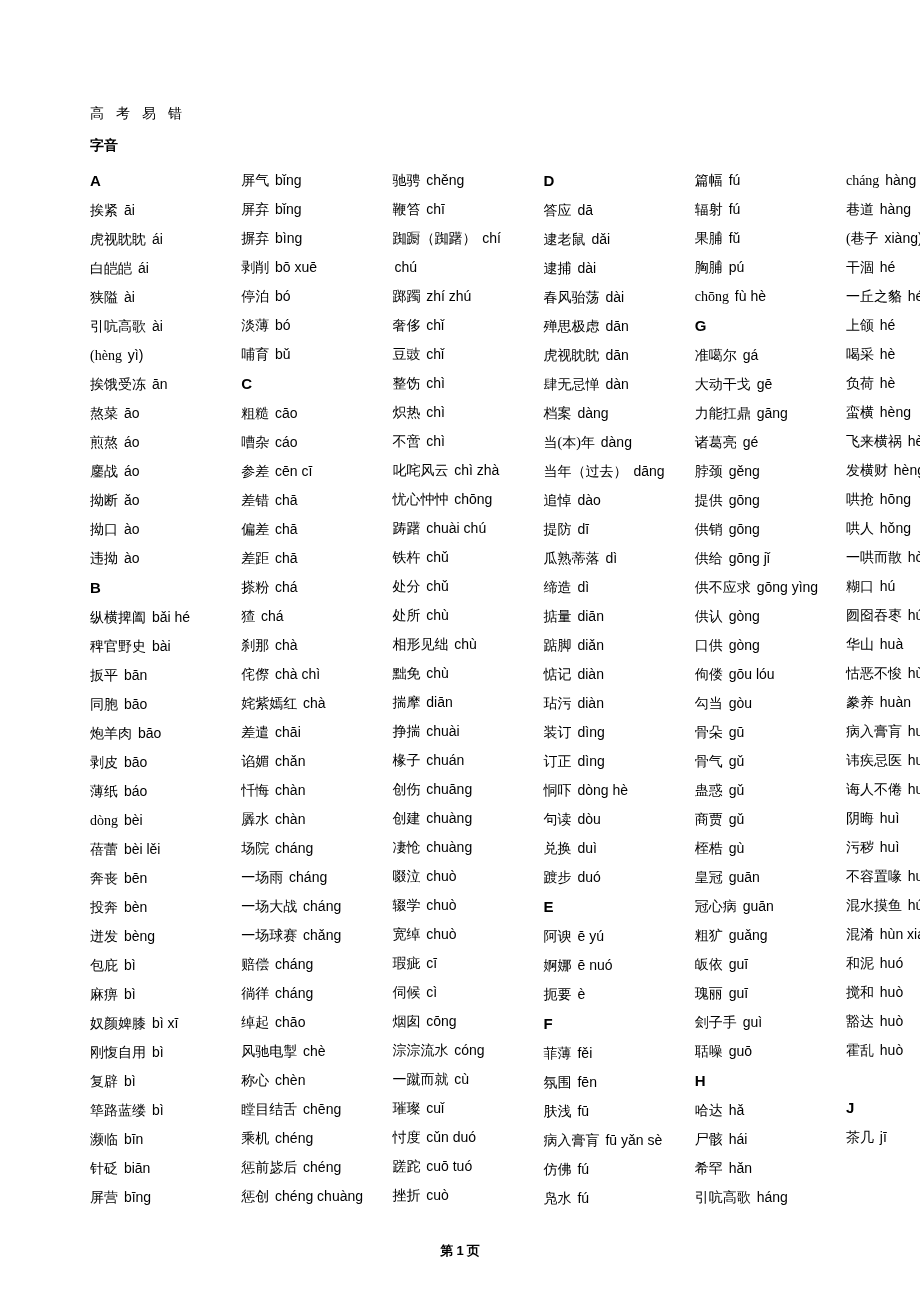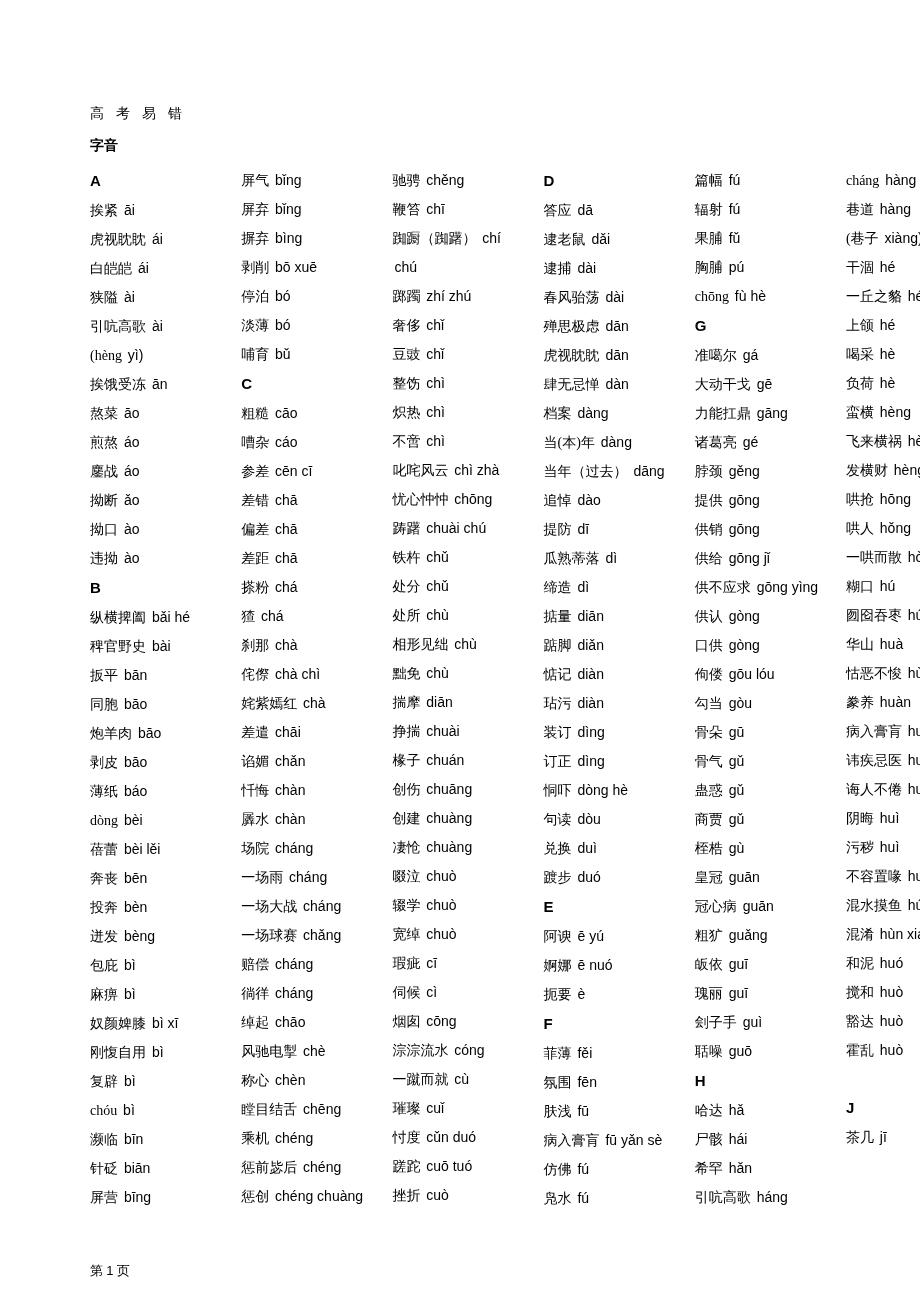--- a/index.html
+++ b/index.html
@@ -36,22 +36,24 @@
     font-weight: bold;
     font-family: Arial, sans-serif;
     font-size: 15px;
   }
   .hanzi {}
   .pinyin {
     font-family: Arial, sans-serif;
     margin-left: 2px;
   }
   .footer {
-    margin-top: 32px;
+    text-align: center;
+    margin-top: 12px;
     font-size: 13px;
+    font-weight: bold;
   }
   .footer .num {
     font-family: Arial, sans-serif;
   }
 </style>
 </head>
 <body>
 
 <div class="title">高考易错</div>
 <div class="subtitle">字音</div>
@@ -82,21 +84,21 @@
     <div class="entry"><span class="hanzi">dòng</span><span class="pinyin"> bèi</span></div>
     <div class="entry"><span class="hanzi">蓓蕾</span><span class="pinyin"> bèi lěi</span></div>
     <div class="entry"><span class="hanzi">奔丧</span><span class="pinyin"> bēn</span></div>
     <div class="entry"><span class="hanzi">投奔</span><span class="pinyin"> bèn</span></div>
     <div class="entry"><span class="hanzi">迸发</span><span class="pinyin"> bèng</span></div>
     <div class="entry"><span class="hanzi">包庇</span><span class="pinyin"> bì</span></div>
     <div class="entry"><span class="hanzi">麻痹</span><span class="pinyin"> bì</span></div>
     <div class="entry"><span class="hanzi">奴颜婢膝</span><span class="pinyin"> bì xī</span></div>
     <div class="entry"><span class="hanzi">刚愎自用</span><span class="pinyin"> bì</span></div>
     <div class="entry"><span class="hanzi">复辟</span><span class="pinyin"> bì</span></div>
-    <div class="entry"><span class="hanzi">chóu</span><span class="pinyin"> bì</span></div>
+    <div class="entry"><span class="hanzi">筚路蓝缕</span><span class="pinyin"> bì</span></div>
     <div class="entry"><span class="hanzi">濒临</span><span class="pinyin"> bīn</span></div>
     <div class="entry"><span class="hanzi">针砭</span><span class="pinyin"> biān</span></div>
     <div class="entry"><span class="hanzi">屏营</span><span class="pinyin"> bīng</span></div>
     <div class="entry"><span class="hanzi">屏气</span><span class="pinyin"> bǐng</span></div>
     <div class="entry"><span class="hanzi">屏弃</span><span class="pinyin"> bǐng</span></div>
     <div class="entry"><span class="hanzi">摒弃</span><span class="pinyin"> bìng</span></div>
     <div class="entry"><span class="hanzi">剥削</span><span class="pinyin"> bō xuē</span></div>
     <div class="entry"><span class="hanzi">停泊</span><span class="pinyin"> bó</span></div>
     <div class="entry"><span class="hanzi">淡薄</span><span class="pinyin"> bó</span></div>
     <div class="entry"><span class="hanzi">哺育</span><span class="pinyin"> bǔ</span></div>

